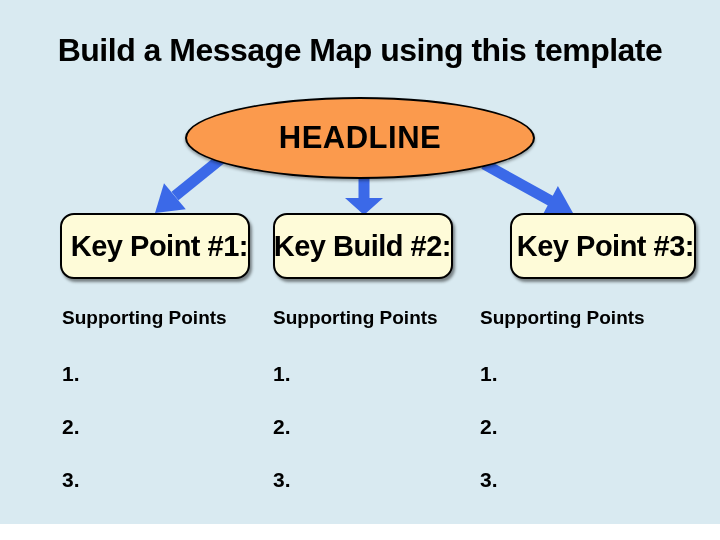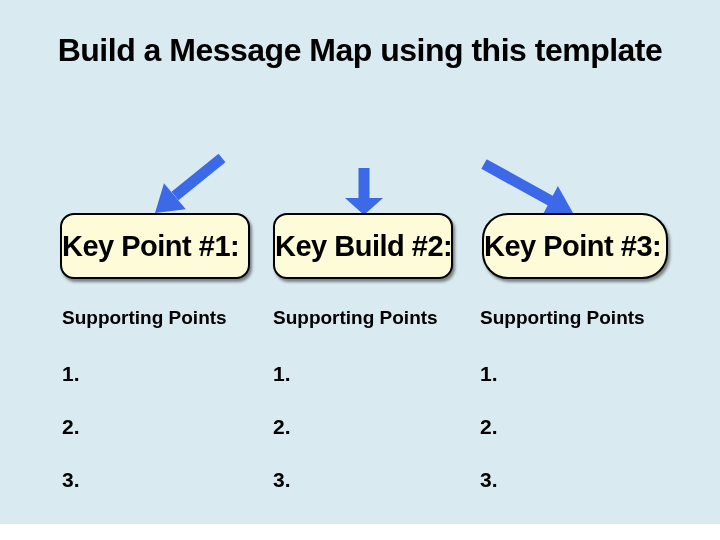--- a/index.html
+++ b/index.html
@@ -65,26 +65,26 @@
   .key-point-box {
     position: absolute;
     top: 213px;
     height: 66px;
     background: var(--box-fill);
     border: 2.5px solid var(--outline);
     border-radius: 14px;
     box-shadow: 2px 3px 3px rgba(0,0,0,0.45);
     display: flex;
     align-items: center;
-    justify-content: flex-start;
+    justify-content: flex-end;
     z-index: 2;
   }
   .key-point-box.kp1 { left: 60px;  width: 190px; }
   .key-point-box.kp2 { left: 273px; width: 180px; }
-  .key-point-box.kp3 { left: 482px; width: 186px; border-radius: 26px; }
+  .key-point-box.kp3 { left: 510px; width: 186px; }
   .key-point-label {
     font-size: 29px;
     font-weight: bold;
     letter-spacing: -0.5px;
     white-space: nowrap;
   }
   .supporting-column {
     position: absolute;
     top: 307px;
     width: 210px;
@@ -128,20 +128,23 @@
     <g>
       <line class="arrow-shaft" x1="364" y1="168" x2="364" y2="200"></line>
       <polygon class="arrow-head" points="345,198 383,198 364,215"></polygon>
     </g>
     <g>
       <line class="arrow-shaft" x1="484" y1="164" x2="551" y2="201"></line>
       <polygon class="arrow-head" points="573,213 542.1,215.9 557.9,185.9"></polygon>
     </g>
   </svg>
 
+  <div class="headline-ellipse">
+    <span class="headline-text">HEADLINE</span>
+  </div>
 
   <div class="key-point-box kp1">
     <span class="key-point-label">Key Point #1:</span>
   </div>
   <div class="key-point-box kp2">
     <span class="key-point-label">Key Build #2:</span>
   </div>
   <div class="key-point-box kp3">
     <span class="key-point-label">Key Point #3:</span>
   </div>

